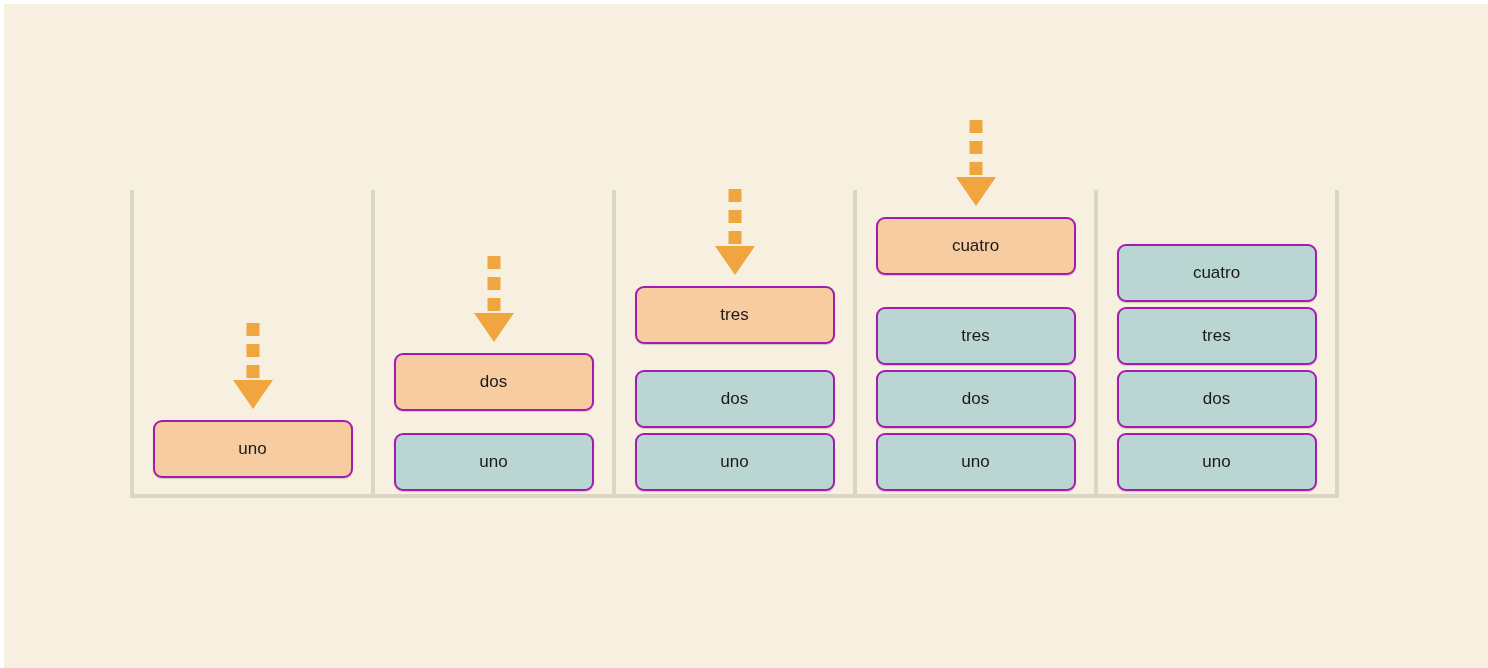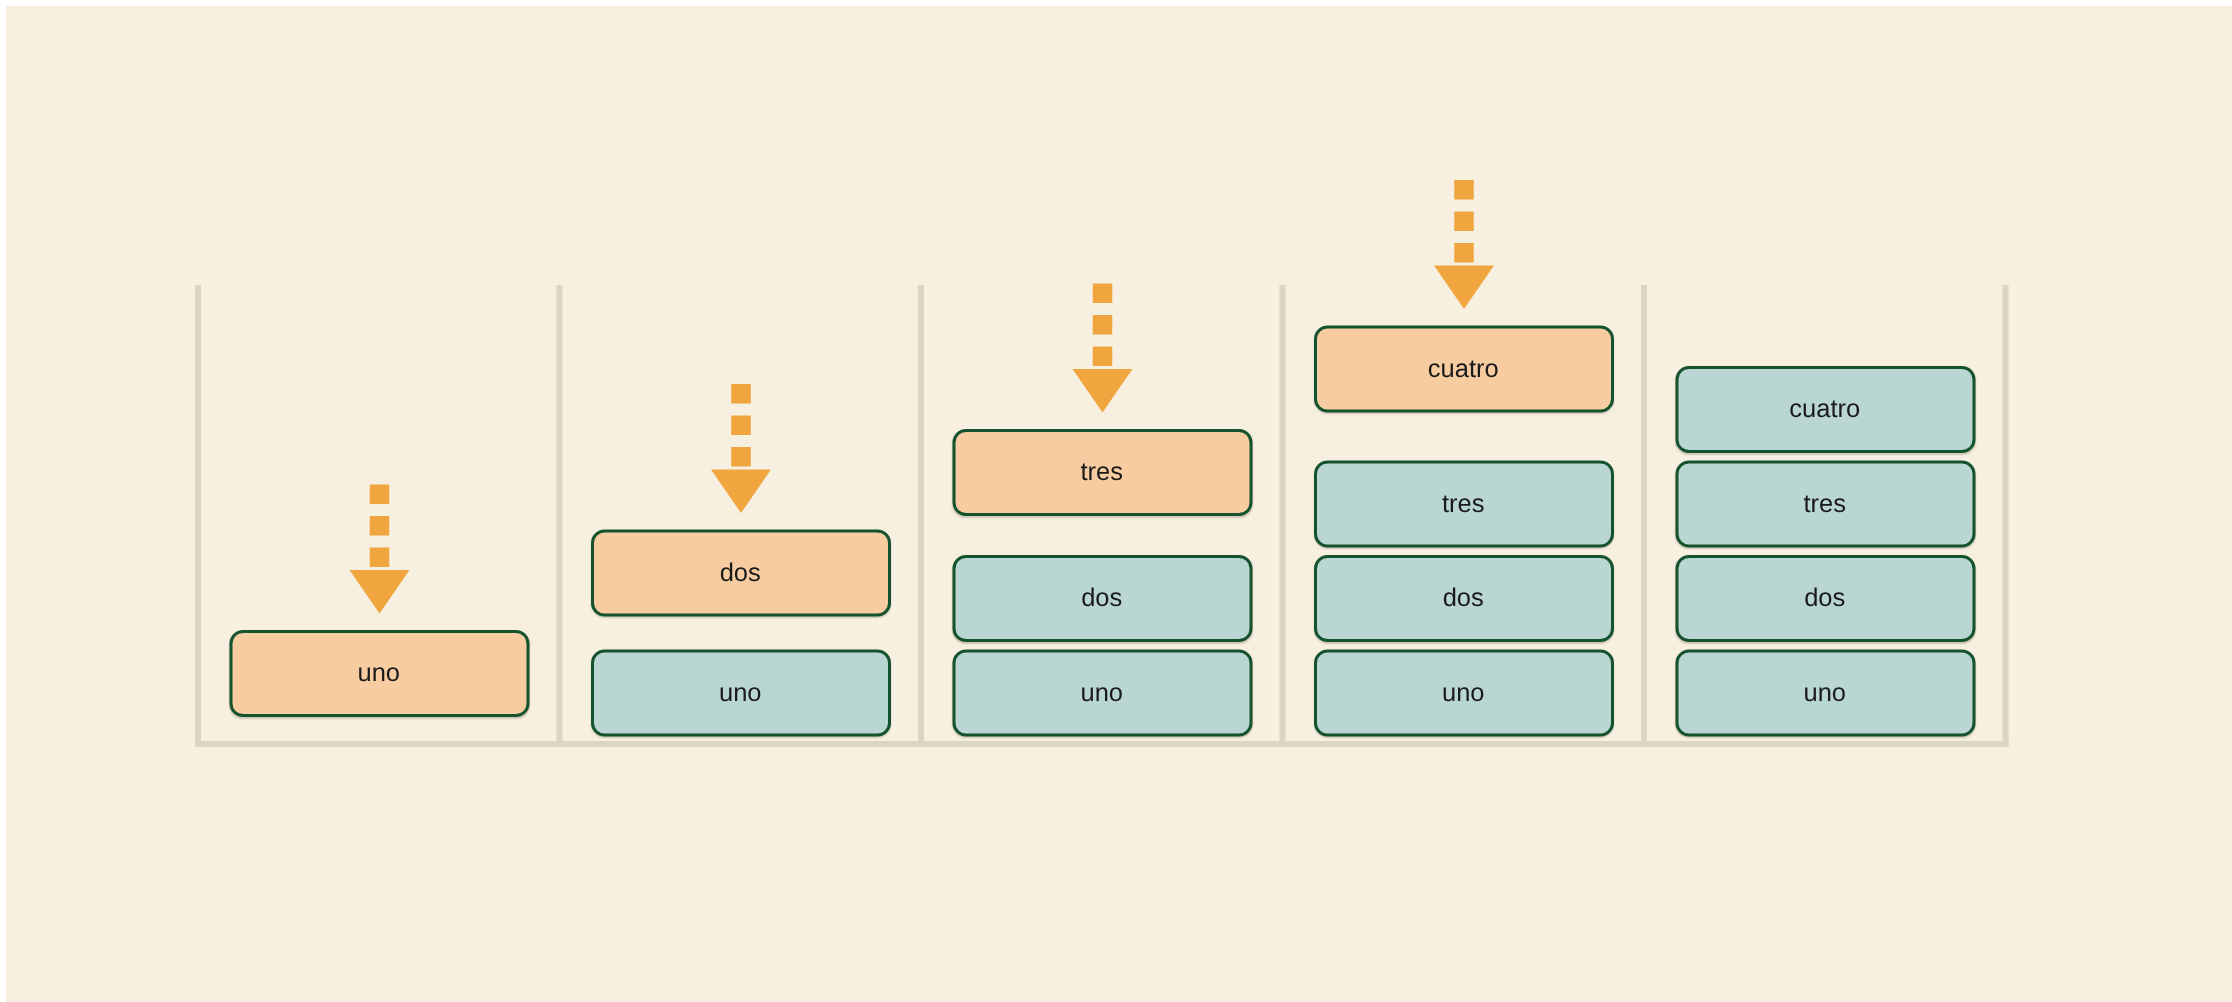--- a/index.html
+++ b/index.html
@@ -43,21 +43,21 @@
   .bin.divided {
     border-right: 4px solid #dbd5c6;
   }
   .stack-box {
     position: absolute;
     left: 50%;
     transform: translateX(-50%);
     width: 200px;
     height: 58px;
     box-sizing: border-box;
-    border: 2px solid #14532d;
+    border: 2px solid #a21caf;
     border-radius: 9px;
     display: flex;
     align-items: center;
     justify-content: center;
     font-size: 17px;
     color: #1a1a1a;
     box-shadow: 0 1px 1px rgba(90,80,60,0.25);
   }
   .stack-box.incoming { background: #f6cca0; }
   .stack-box.stacked  { background: #b9d6d2; }

